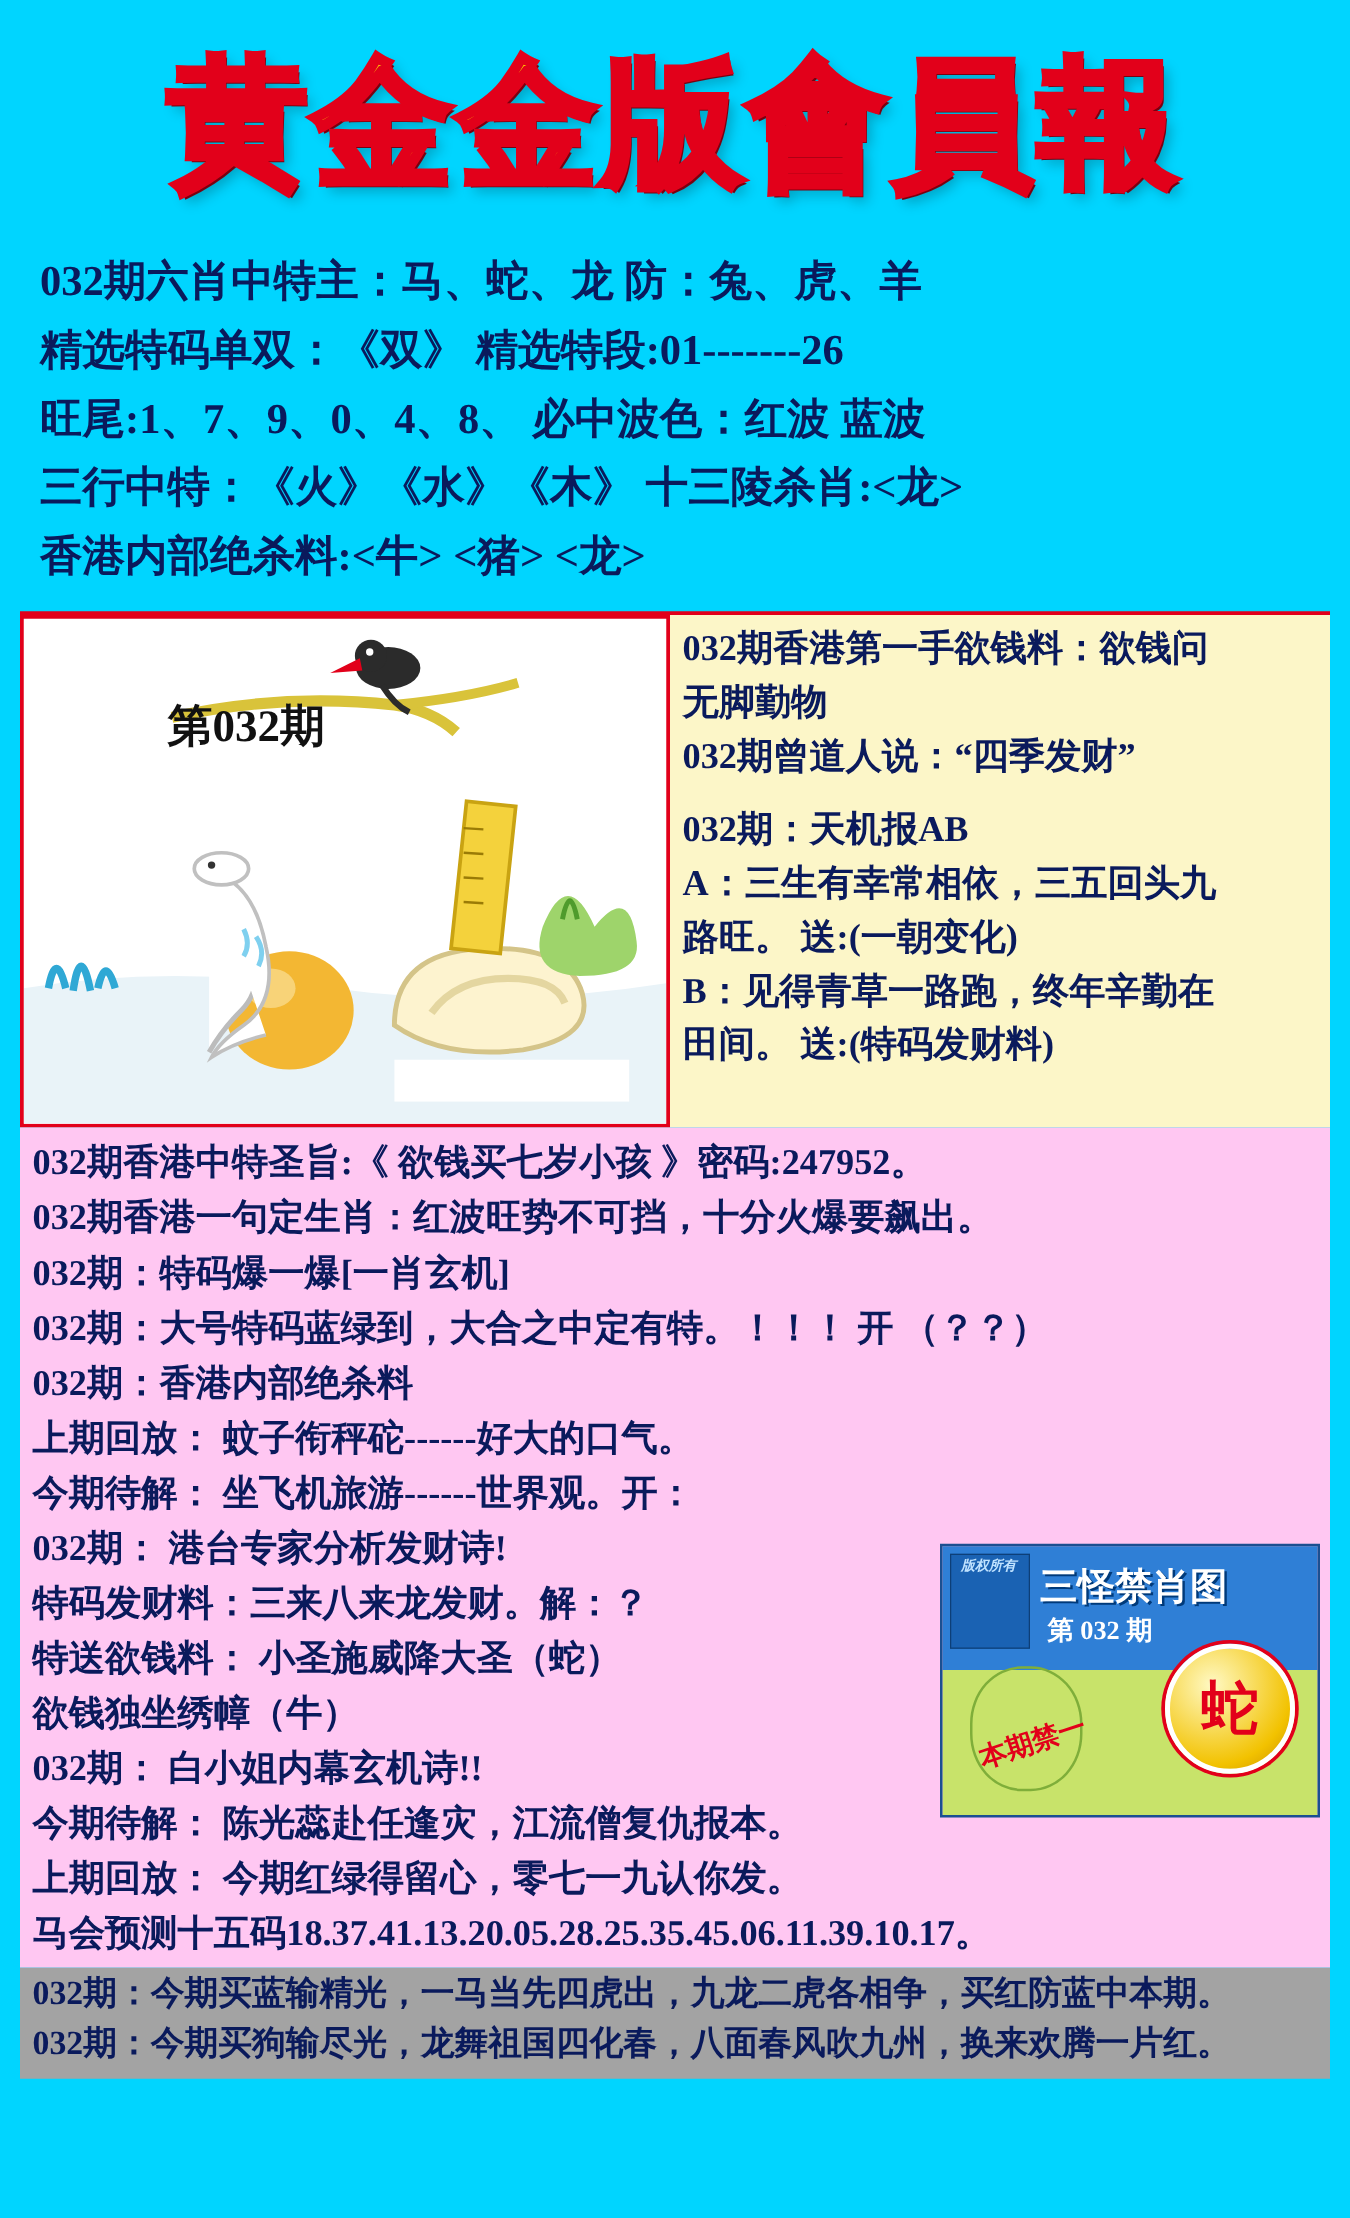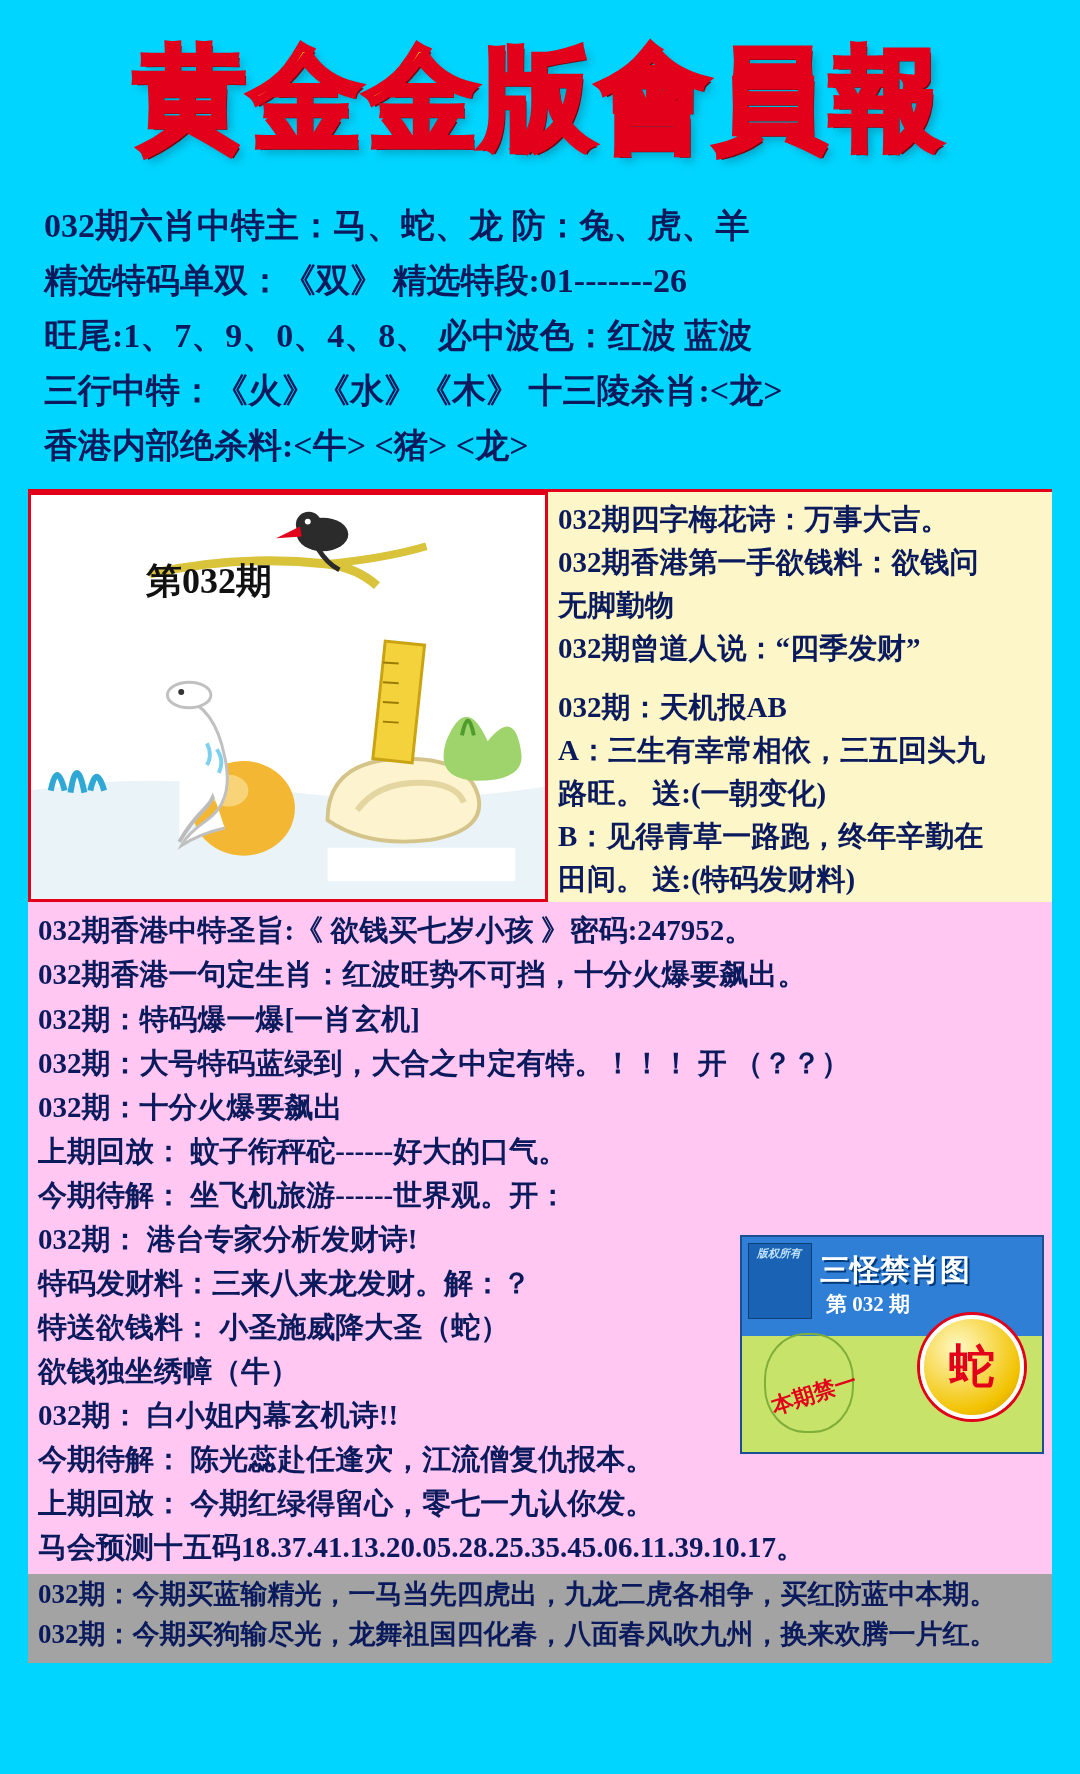--- a/index.html
+++ b/index.html
@@ -6,21 +6,21 @@
   body{
     width:1080px;height:1774px;
     background:#00d5ff;
     font-family:"Liberation Serif","DejaVu Serif",serif;
     overflow:hidden;
   }
   .page{
     position:relative;
     width:1080px;height:1774px;
     box-sizing:border-box;
-    padding:14px 28px;
+    padding:14px 16px;
   }
   
   .title-band{
     height:170px;
     display:flex;align-items:center;justify-content:center;
     background:#00d5ff;
   }
   .title{
     font-family:"DejaVu Sans","Liberation Sans",sans-serif;
     font-weight:bold;
@@ -210,39 +210,38 @@
 
         <path d="M420 250 Q440 200 462 250 Q490 215 496 262 Q500 290 450 290 Q408 288 420 250 Z" fill="#9ed46b"></path>
         <path d="M436 244 q6 -30 12 0" stroke="#4f9b2c" stroke-width="4" fill="none"></path>
 
         <rect x="300" y="358" width="190" height="34" fill="#ffffff"></rect>
       </svg>
       <div class="pic-label">第032期</div>
     </div>
 
     <div class="yellow-panel">
-      <div>032期四字梅花诗：万事大吉。</div>
       <div>032期香港第一手欲钱料：欲钱问</div>
       <div>无脚勤物</div>
       <div>032期曾道人说：“四季发财”</div>
       <div class="gap"></div>
       <div>032期：天机报AB</div>
       <div>A：三生有幸常相依，三五回头九</div>
       <div>路旺。 送:(一朝变化)</div>
       <div>B：见得青草一路跑，终年辛勤在</div>
       <div>田间。 送:(特码发财料)</div>
     </div>
   </div>
 
   <div class="pink">
     <div class="row">032期香港中特圣旨:《 欲钱买七岁小孩 》密码:247952。</div>
     <div class="row">032期香港一句定生肖：红波旺势不可挡，十分火爆要飙出。</div>
     <div class="row">032期：特码爆一爆[一肖玄机]</div>
     <div class="row">032期：大号特码蓝绿到，大合之中定有特。！！！ 开 （？？）</div>
-    <div class="row">032期：十分火爆要飙出</div>
+    <div class="row">032期：香港内部绝杀料</div>
     <div class="row">上期回放： 蚊子衔秤砣------好大的口气。</div>
     <div class="row">今期待解： 坐飞机旅游------世界观。开：</div>
     <div class="row">032期： 港台专家分析发财诗!</div>
     <div class="row">特码发财料：三来八来龙发财。解：？</div>
     <div class="row">特送欲钱料： 小圣施威降大圣（蛇）</div>
     <div class="row">欲钱独坐绣幛（牛）</div>
     <div class="row">032期： 白小姐内幕玄机诗!!</div>
     <div class="row">今期待解： 陈光蕊赴任逢灾，江流僧复仇报本。</div>
     <div class="row">上期回放： 今期红绿得留心，零七一九认你发。</div>
     <div class="row">马会预测十五码18.37.41.13.20.05.28.25.35.45.06.11.39.10.17。</div>

